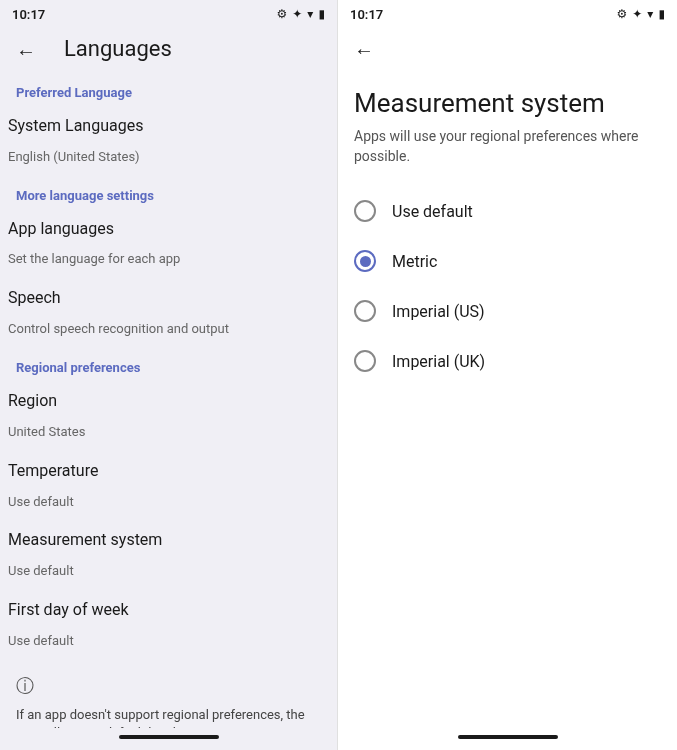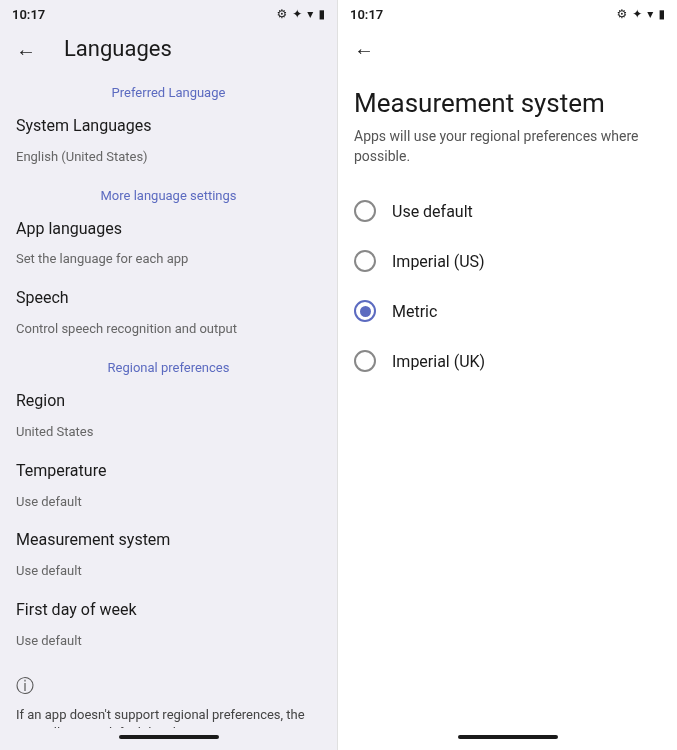--- a/index.html
+++ b/index.html
@@ -83,27 +83,26 @@
       overflow-y: auto;
       padding: 0 0 20px 0;
     }
     .content::-webkit-scrollbar { display: none; }
 
     
     .section-label {
       font-size: 13px;
       color: #5c6bc0;
       padding: 12px 16px 6px 16px;
-      font-weight: 400;
-      text-align: center;
+      font-weight: 700;
     }
 
     
     .setting-item {
-      padding: 10px 16px;
+      padding: 10px 8px;
       cursor: pointer;
     }
     .setting-title {
       font-size: 16px;
       color: #1a1a1a;
       font-weight: 400;
       line-height: 1.3;
     }
     .setting-subtitle {
       font-size: 13px;
@@ -311,33 +310,33 @@
   <div class="right-subtitle">Apps will use your regional preferences where possible.</div>
 
   <div>
 
     <div class="radio-option">
       <div class="radio-outer"></div>
       <span class="radio-label">Use default</span>
     </div>
 
     <div class="radio-option">
-      <div class="radio-outer"></div>
-      <span class="radio-label">Imperial (US)</span>
-    </div>
-
-    <div class="radio-option">
       <div class="radio-outer selected">
         <div class="radio-inner"></div>
       </div>
       <span class="radio-label">Metric</span>
     </div>
 
     <div class="radio-option">
       <div class="radio-outer"></div>
+      <span class="radio-label">Imperial (US)</span>
+    </div>
+
+    <div class="radio-option">
+      <div class="radio-outer"></div>
       <span class="radio-label">Imperial (UK)</span>
     </div>
 
   </div>
 
   <div style="flex:1"></div>
   <div class="nav-bar">
     <div class="nav-pill"></div>
   </div>
 </div>

